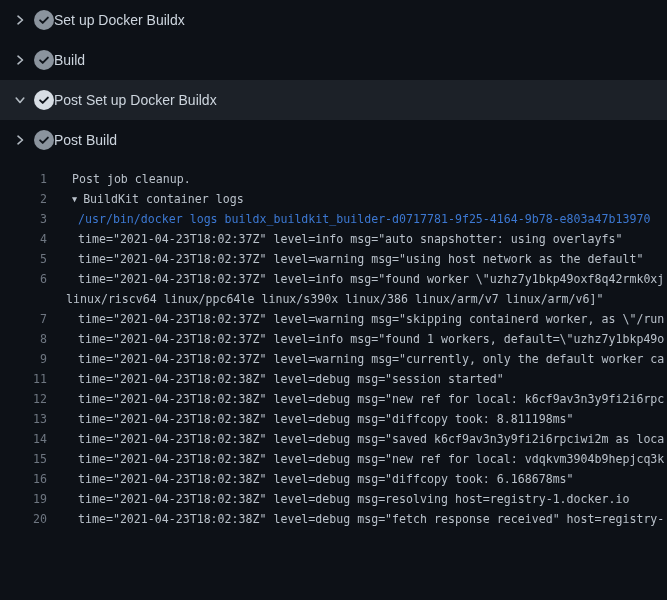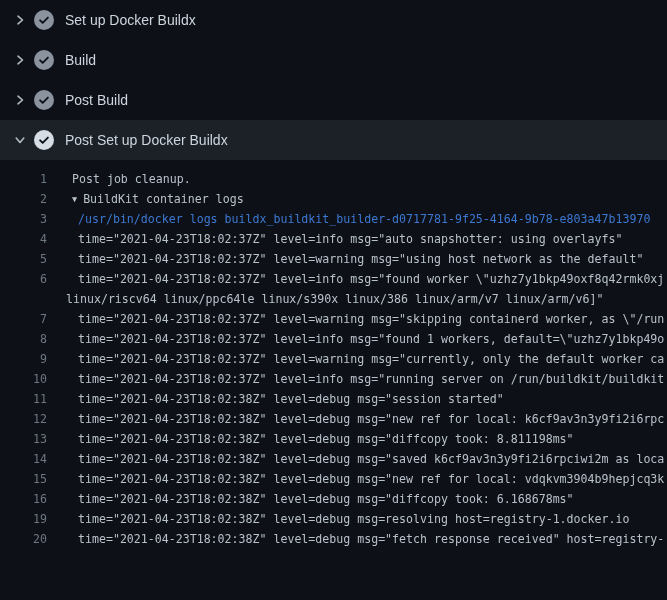--- a/index.html
+++ b/index.html
@@ -28,21 +28,21 @@
     height:40px;display:flex;align-items:center;padding-left:13px;cursor:pointer;
   }
   .step-row.expanded{background:var(--hl);}
   .chev{
     width:14px;height:14px;flex:0 0 14px;display:flex;align-items:center;justify-content:center;
   }
   .status{
     width:20px;height:20px;flex:0 0 20px;margin-left:7px;display:flex;align-items:center;justify-content:center;
   }
   .step-label{
-    margin-left:11px;color:var(--step-label);font-size:14px;line-height:20px;
+    color:var(--step-label);font-size:14px;line-height:20px;
     white-space:nowrap;
   }
 
   
   .log{
     padding-top:9px;
     font-family:"DejaVu Sans Mono","Liberation Mono",monospace;
     font-size:11.6px;line-height:20px;
   }
   .log-row{
@@ -87,61 +87,60 @@
           </svg>
         </span>
         <span class="status">
           <svg width="20" height="20" viewBox="0 0 20 20">
             <circle cx="10" cy="10" r="10" fill="var(--circle-gray)"></circle>
             <path d="M6.1 10.3 L8.7 12.9 L13.9 7.6" stroke="var(--check-dark)" stroke-width="1.9" fill="none" stroke-linecap="round" stroke-linejoin="round"></path>
           </svg>
         </span>
         <span class="step-label">Build</span>
       </div>
+      <div class="step-row expanded">
+        <span class="chev" style="color: var(--chevron);">
+          <svg width="12" height="12" viewBox="0 0 12 12" fill="none">
+            <path d="M2.2 4 L6 8.5 L9.8 4" stroke="currentColor" stroke-width="1.6" stroke-linecap="round" stroke-linejoin="round"></path>
+          </svg>
+        </span>
+        <span class="status">
+          <svg width="20" height="20" viewBox="0 0 20 20">
+            <circle cx="10" cy="10" r="10" fill="var(--circle-bright)"></circle>
+            <path d="M6.1 10.3 L8.7 12.9 L13.9 7.6" stroke="var(--check-dark)" stroke-width="1.9" fill="none" stroke-linecap="round" stroke-linejoin="round"></path>
+          </svg>
+        </span>
+        <span class="step-label">Post Set up Docker Buildx</span>
+      </div>
       <div class="step-row">
         <span class="chev" style="color: var(--chevron);">
           <svg width="12" height="12" viewBox="0 0 12 12" fill="none">
             <path d="M4 2.2 L8.5 6 L4 9.8" stroke="currentColor" stroke-width="1.6" stroke-linecap="round" stroke-linejoin="round"></path>
           </svg>
         </span>
         <span class="status">
           <svg width="20" height="20" viewBox="0 0 20 20">
             <circle cx="10" cy="10" r="10" fill="var(--circle-gray)"></circle>
             <path d="M6.1 10.3 L8.7 12.9 L13.9 7.6" stroke="var(--check-dark)" stroke-width="1.9" fill="none" stroke-linecap="round" stroke-linejoin="round"></path>
           </svg>
         </span>
         <span class="step-label">Post Build</span>
       </div>
-      <div class="step-row expanded">
-        <span class="chev" style="color: var(--chevron);">
-          <svg width="12" height="12" viewBox="0 0 12 12" fill="none">
-            <path d="M2.2 4 L6 8.5 L9.8 4" stroke="currentColor" stroke-width="1.6" stroke-linecap="round" stroke-linejoin="round"></path>
-          </svg>
-        </span>
-        <span class="status">
-          <svg width="20" height="20" viewBox="0 0 20 20">
-            <circle cx="10" cy="10" r="10" fill="var(--circle-bright)"></circle>
-            <path d="M6.1 10.3 L8.7 12.9 L13.9 7.6" stroke="var(--check-dark)" stroke-width="1.9" fill="none" stroke-linecap="round" stroke-linejoin="round"></path>
-          </svg>
-        </span>
-        <span class="step-label">Post Set up Docker Buildx</span>
-      </div>
     </div>
   <div class="log">
       <div class="log-row kind-plain"><span class="log-num">1</span><span class="log-text ind-base">Post job cleanup.</span></div>
       <div class="log-row kind-group"><span class="log-num">2</span><span class="log-text ind-base"><span class="tri">▼</span><span>BuildKit container logs</span></span></div>
       <div class="log-row kind-command"><span class="log-num">3</span><span class="log-text ind-inner">/usr/bin/docker logs buildx_buildkit_builder-d0717781-9f25-4164-9b78-e803a47b13970</span></div>
       <div class="log-row kind-plain"><span class="log-num">4</span><span class="log-text ind-inner">time="2021-04-23T18:02:37Z" level=info msg="auto snapshotter: using overlayfs"</span></div>
       <div class="log-row kind-plain"><span class="log-num">5</span><span class="log-text ind-inner">time="2021-04-23T18:02:37Z" level=warning msg="using host network as the default"</span></div>
       <div class="log-row kind-plain"><span class="log-num">6</span><span class="log-text ind-inner">time="2021-04-23T18:02:37Z" level=info msg="found worker \"uzhz7y1bkp49oxf8q42rmk0xj</span></div>
       <div class="log-row kind-plain"><span class="log-num"></span><span class="log-text ind-wrap">linux/riscv64 linux/ppc64le linux/s390x linux/386 linux/arm/v7 linux/arm/v6]"</span></div>
       <div class="log-row kind-plain"><span class="log-num">7</span><span class="log-text ind-inner">time="2021-04-23T18:02:37Z" level=warning msg="skipping containerd worker, as \"/run</span></div>
       <div class="log-row kind-plain"><span class="log-num">8</span><span class="log-text ind-inner">time="2021-04-23T18:02:37Z" level=info msg="found 1 workers, default=\"uzhz7y1bkp49o</span></div>
       <div class="log-row kind-plain"><span class="log-num">9</span><span class="log-text ind-inner">time="2021-04-23T18:02:37Z" level=warning msg="currently, only the default worker ca</span></div>
-      <div class="log-row kind-plain"><span class="log-num">10</span><span class="log-text ind-inner">time="2021-04-23T18:02:37Z" level=info msg="running server on /run/buildkit/buildkit</span></div>
       <div class="log-row kind-plain"><span class="log-num">11</span><span class="log-text ind-inner">time="2021-04-23T18:02:38Z" level=debug msg="session started"</span></div>
       <div class="log-row kind-plain"><span class="log-num">12</span><span class="log-text ind-inner">time="2021-04-23T18:02:38Z" level=debug msg="new ref for local: k6cf9av3n3y9fi2i6rpc</span></div>
       <div class="log-row kind-plain"><span class="log-num">13</span><span class="log-text ind-inner">time="2021-04-23T18:02:38Z" level=debug msg="diffcopy took: 8.811198ms"</span></div>
       <div class="log-row kind-plain"><span class="log-num">14</span><span class="log-text ind-inner">time="2021-04-23T18:02:38Z" level=debug msg="saved k6cf9av3n3y9fi2i6rpciwi2m as loca</span></div>
       <div class="log-row kind-plain"><span class="log-num">15</span><span class="log-text ind-inner">time="2021-04-23T18:02:38Z" level=debug msg="new ref for local: vdqkvm3904b9hepjcq3k</span></div>
       <div class="log-row kind-plain"><span class="log-num">16</span><span class="log-text ind-inner">time="2021-04-23T18:02:38Z" level=debug msg="diffcopy took: 6.168678ms"</span></div>
       <div class="log-row kind-plain"><span class="log-num">19</span><span class="log-text ind-inner">time="2021-04-23T18:02:38Z" level=debug msg=resolving host=registry-1.docker.io</span></div>
       <div class="log-row kind-plain"><span class="log-num">20</span><span class="log-text ind-inner">time="2021-04-23T18:02:38Z" level=debug msg="fetch response received" host=registry-</span></div>
     </div>
 </div>

